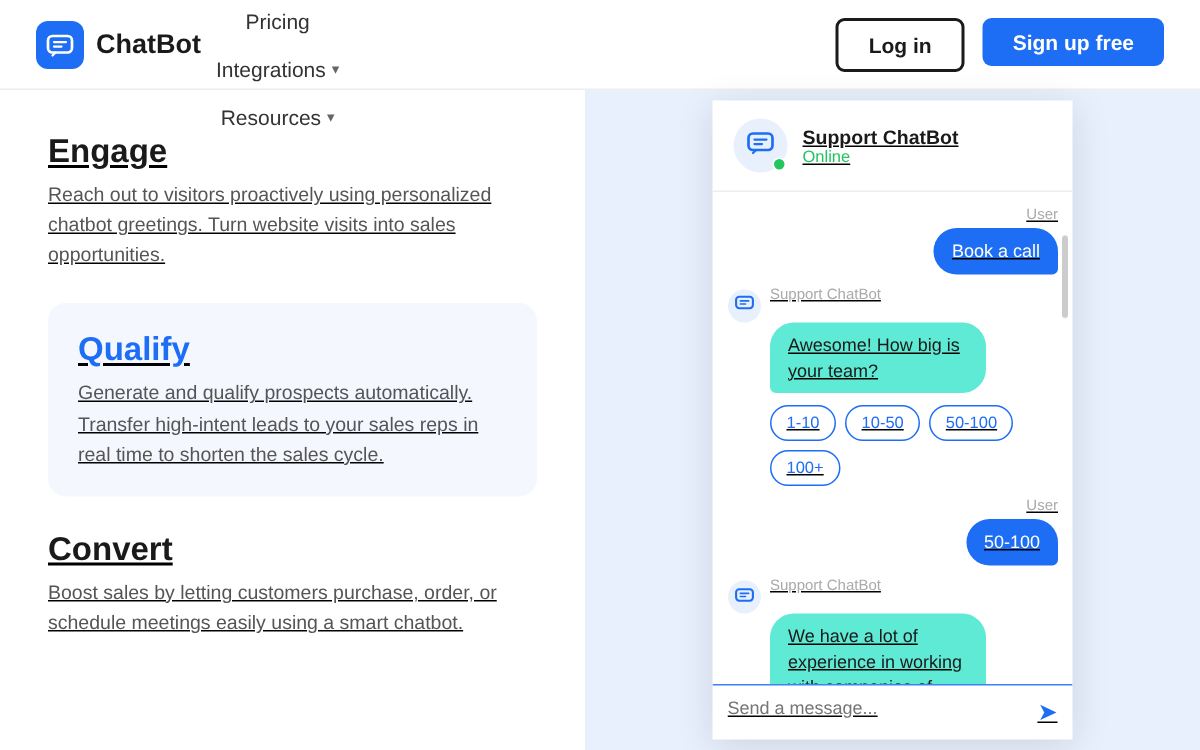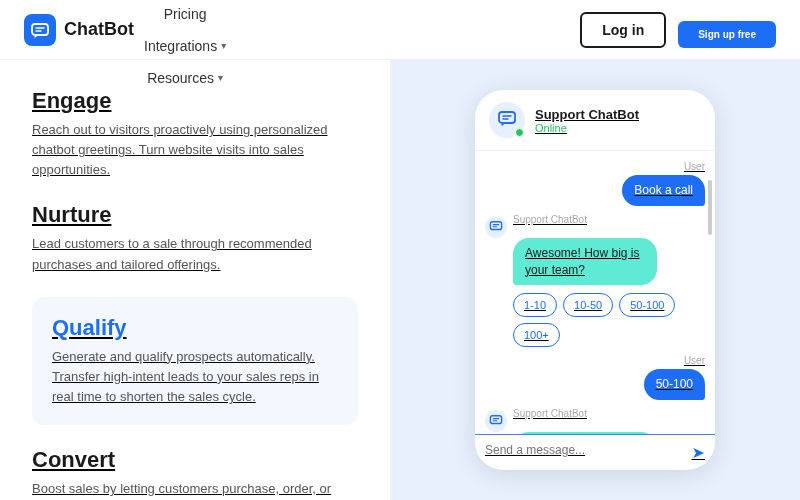--- a/index.html
+++ b/index.html
@@ -17,28 +17,28 @@
       width: 32px; height: 32px; background: #1e6ef5; border-radius: 8px;
       display: flex; align-items: center; justify-content: center; color: #fff; font-size: 16px;
     }
     .nav-links { display: flex; align-items: center; gap: 4px; flex-direction: column; }
     .nav-link {
       display: flex; align-items: center; gap: 4px;
       padding: 6px 10px; font-size: 14px; font-weight: 500; color: #333;
       cursor: pointer; border-radius: 4px;
     }
     .chevron { font-size: 10px; color: #666; }
-    .nav-right { display: flex; align-items: flex-end; gap: 12px; }
+    .nav-right { display: flex; align-items: flex-start; gap: 12px; }
     .btn-login {
       padding: 8px 20px; border: 2px solid #1a1a1a; border-radius: 6px;
       background: #fff; font-size: 14px; font-weight: 600; cursor: pointer; color: #1a1a1a;
     }
     .btn-signup {
       padding: 8px 20px; border: none; border-radius: 6px;
-      background: #1e6ef5; font-size: 10px; font-weight: 600; cursor: pointer; color: #fff;
+      background: #1e6ef5; font-size: 14px; font-weight: 600; cursor: pointer; color: #fff;
     }
 
     
     .main { display: flex; height: calc(500px - 60px); text-decoration: underline; }
 
     
     .left-panel { width: 390px; padding: 28px 32px; overflow: hidden; }
     .feature-section { margin-bottom: 22px; }
     .feature-title { font-size: 22px; font-weight: 700; color: #1a1a1a; margin-bottom: 6px; }
     .feature-title.qualify { color: #1e6ef5; }
@@ -47,21 +47,21 @@
     .qualify-card {
       background: #f5f7ff; border-radius: 12px; padding: 18px 20px; margin-bottom: 22px;
     }
 
     
     .right-panel {
       flex: 1; background: #e8f0fe; display: flex; align-items: center; justify-content: center;
       padding: 20px;
     }
     .chat-window {
-      background: #fff; border-radius: 28px; width: 240px; height: 380px;
+      background: #fff; border-radius: 0; width: 240px; height: 426px;
       box-shadow: 0 4px 24px rgba(0,0,0,0.12); display: flex; flex-direction: column; overflow: hidden;
     }
     .chat-header {
       display: flex; align-items: center; gap: 10px; padding: 12px 14px;
       border-bottom: 1px solid #eee;
     }
     .bot-avatar {
       width: 36px; height: 36px; background: #e8f0fe; border-radius: 50%;
       display: flex; align-items: center; justify-content: center; position: relative; flex-shrink: 0;
     }
@@ -144,24 +144,20 @@
 
 <div class="main">
 
   <div class="left-panel">
 
     <div class="feature-section">
       <h2 class="feature-title">Engage</h2>
       <p class="feature-desc">Reach out to visitors proactively using personalized chatbot greetings. Turn website visits into sales opportunities.</p>
     </div>
 
-    <div class="feature-section">
-      <h2 class="feature-title">Nurture</h2>
-      <p class="feature-desc">Lead customers to a sale through recommended purchases and tailored offerings.</p>
-    </div>
 
     <div class="qualify-card">
       <h2 class="feature-title qualify">Qualify</h2>
       <p class="feature-desc">Generate and qualify prospects automatically. Transfer high-intent leads to your sales reps in real time to shorten the sales cycle.</p>
     </div>
 
     <div class="feature-section">
       <h2 class="feature-title">Convert</h2>
       <p class="feature-desc">Boost sales by letting customers purchase, order, or schedule meetings easily using a smart chatbot.</p>
     </div>

